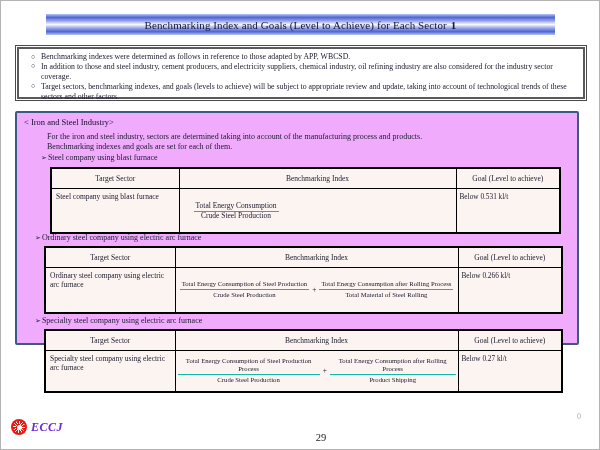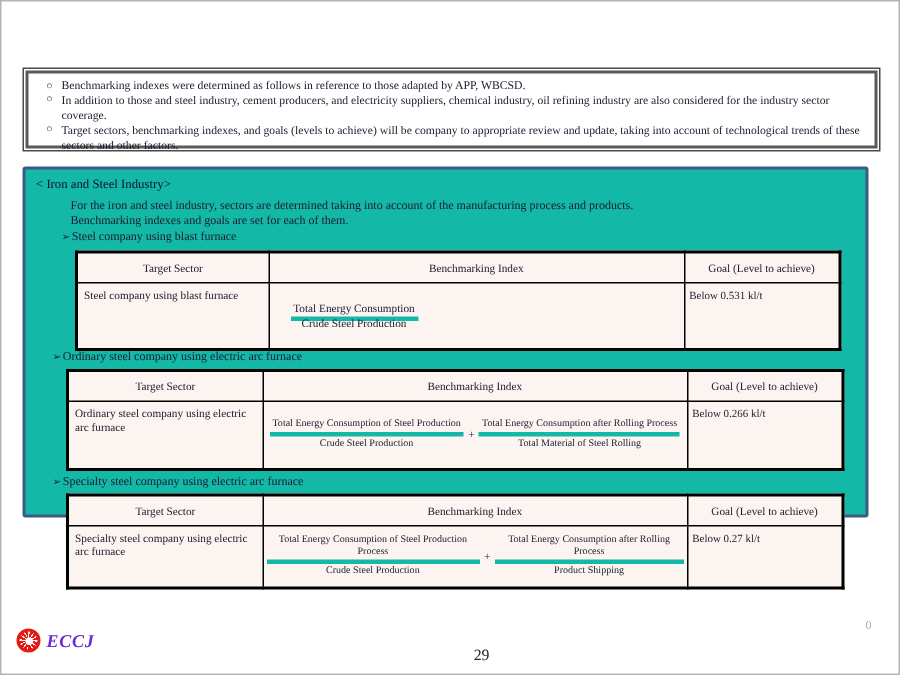--- a/index.html
+++ b/index.html
@@ -26,73 +26,77 @@
   .bullet-box-inner {
     border:2px solid #5a5a5a; height:100%; box-sizing:border-box;
     padding:3px 6px 2px 6px;
   }
   .bullet { display:grid; grid-template-columns:16px 1fr; font-size:7.8px; line-height:1.28; }
   .bullet-marker { text-align:center; font-size:7px; padding-top:0.5px; }
 
   
   .pink-box {
     position:absolute; left:14px; top:110px; width:564px; height:234px; box-sizing:border-box;
-    background:#14b8a6; border:2px solid #3d5a85; border-radius:2px;
+    background:#f0abfc; border:2px solid #3d5a85; border-radius:2px;
   }
   .section-heading { position:absolute; left:7px; top:4px; font-size:8.5px; color:#101028; }
   .section-intro { position:absolute; left:30px; top:19px; font-size:8px; line-height:10px; }
   .sub-label { position:absolute; font-size:8px; display:flex; align-items:center; gap:1px; }
   .sub-label .arrow { font-size:7px; }
 
   table.bench {
     position:absolute; border-collapse:collapse; table-layout:fixed;
     background:#fcf4f1; border:2px solid #000;
   }
   table.bench th, table.bench td { border:1px solid #000; font-weight:normal; }
   table.bench th { font-size:7.5px; text-align:center; height:15px; padding:2px 2px; }
   td.cell-target { font-size:7.5px; vertical-align:top; padding:3px 4px; line-height:1.25; }
   td.cell-goal   { font-size:7.3px; vertical-align:top; padding:3px 3px; }
   td.cell-index  { vertical-align:middle; padding:2px 2px; }
 
   .formula { display:flex; align-items:center; justify-content:center; gap:2px; font-size:6.7px; line-height:1.2; }
   .formula.single { justify-content:flex-start; padding-left:12px; font-size:7.5px; }
   .frac { display:inline-block; text-align:center; }
-  .frac .num { border-bottom:3px solid #14b8a6; padding:0 2px 1px 2px; }
+  .frac .num { border-bottom:1px solid #14b8a6; padding:0 2px 1px 2px; }
   .frac .den { padding-top:1px; }
   .plus { padding:0 1px; font-size:7.5px; }
 
   
   .eccj-logo { position:absolute; left:10px; top:418px; display:flex; align-items:center; gap:4px; }
   .logo-circle { position:relative; width:16px; height:16px; border-radius:50%; background:#e31b14; }
   .logo-rays { position:absolute; inset:2px; border-radius:50%;
     background:repeating-conic-gradient(from 0deg, rgba(255,255,255,0.95) 0deg 9deg, rgba(255,255,255,0) 9deg 30deg); }
   .logo-core { position:absolute; inset:5.5px; border-radius:50%; background:#fff; }
   .logo-text { font-size:12px; font-weight:bold; font-style:italic; color:#6d28d9; letter-spacing:0.5px; }
   .page-number { position:absolute; left:0; top:431px; width:640px; text-align:center; font-size:10.5px; color:#222; }
   .corner-zero { position:absolute; left:576px; top:411px; font-size:8px; color:#a8a8a8; }
 </style>
 </head>
 <body>
 
 <div class="slide">
 
+  <div class="title-bar">
+    <span>Benchmarking Index and Goals (Level to Achieve) for Each Sector</span>
+    <span class="title-num">1</span>
+  </div>
 
   <div class="bullet-box">
     <div class="bullet-box-inner">
       <div class="bullet">
         <span class="bullet-marker">○</span>
         <span>Benchmarking indexes were determined as follows in reference to those adapted by APP, WBCSD.</span>
       </div>
       <div class="bullet">
         <span class="bullet-marker">○</span>
         <span>In addition to those and steel industry, cement producers, and electricity suppliers, chemical industry,  oil refining industry are also considered for the industry sector coverage.</span>
       </div>
       <div class="bullet">
         <span class="bullet-marker">○</span>
-        <span>Target sectors, benchmarking indexes, and goals (levels to achieve) will be company to appropriate review and update, taking into account of technological trends of these sectors and other factors.</span>
+        <span>Target sectors, benchmarking indexes, and goals (levels to achieve) will be subject to appropriate review and update, taking into account of technological trends of these sectors and other factors.</span>
       </div>
     </div>
   </div>
 
   <div class="pink-box">
 
     <div class="section-heading">&lt; Iron and Steel Industry&gt;</div>
 
     <div class="section-intro">
       <div>For the iron and steel industry, sectors are determined taking into account of the manufacturing process and products.</div>

